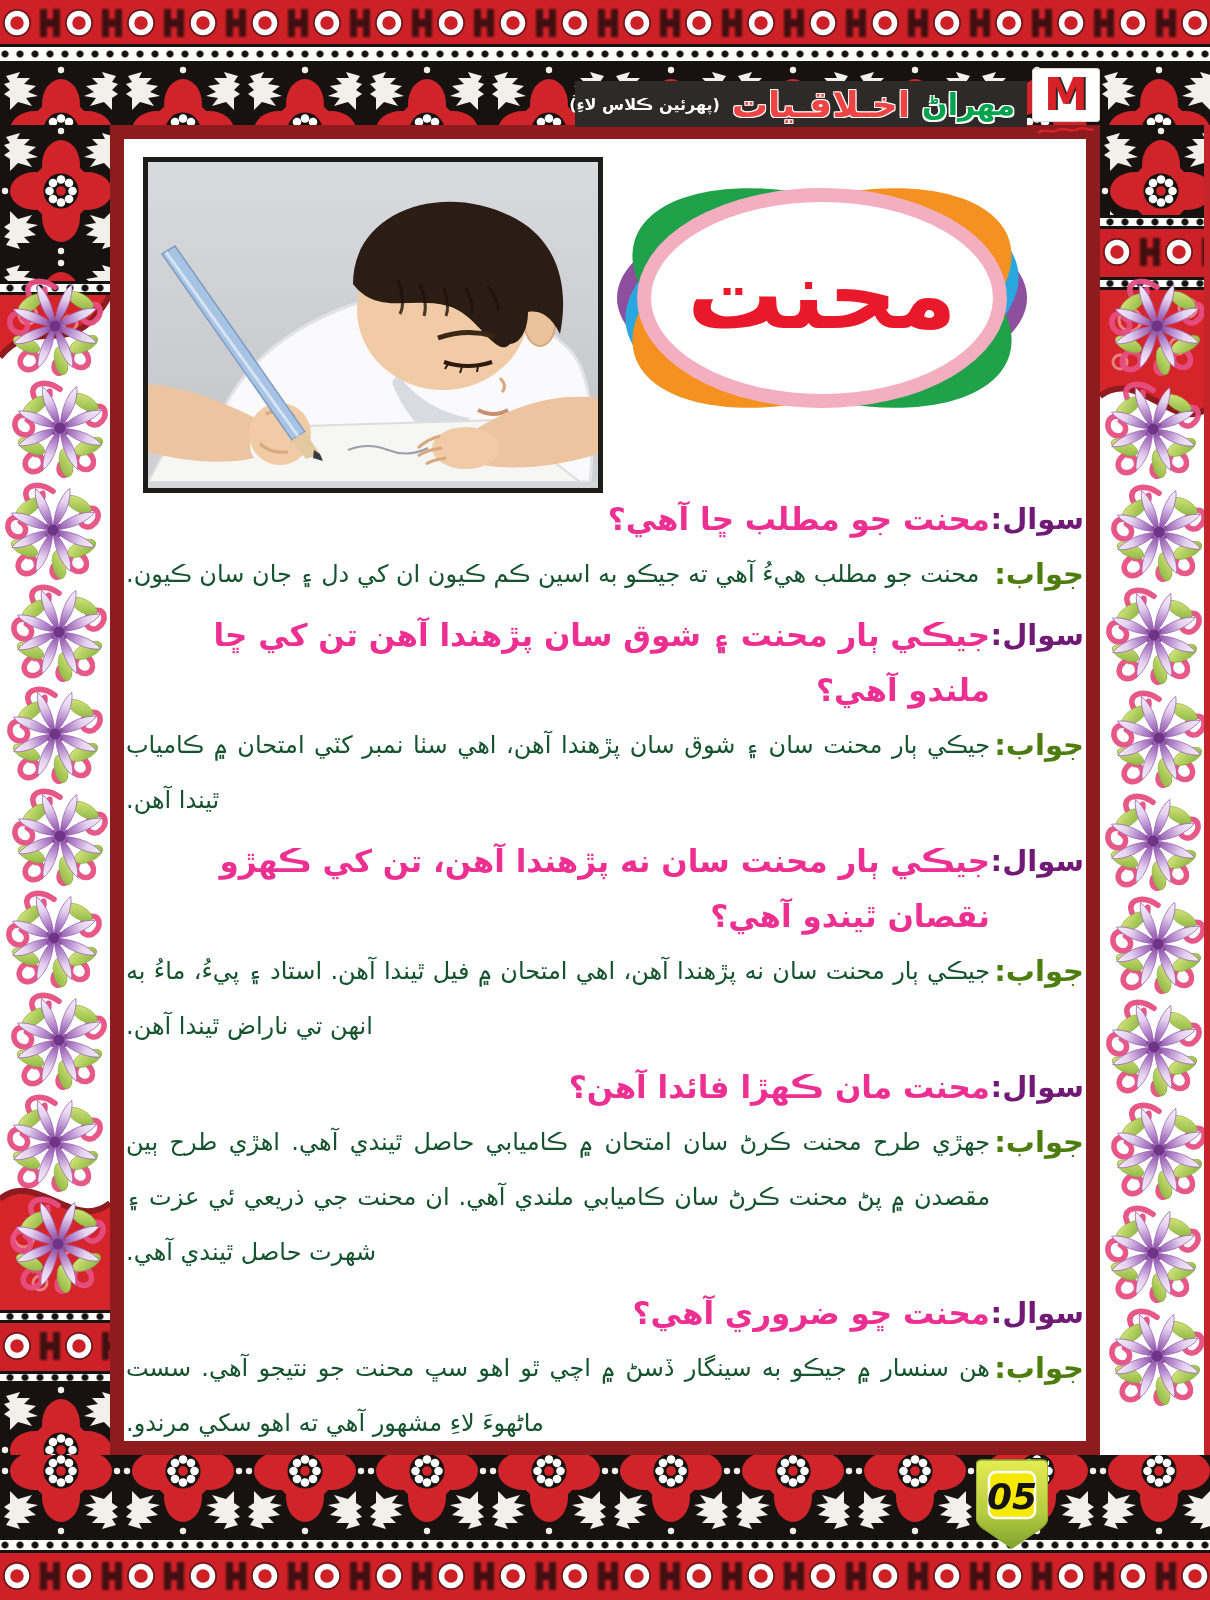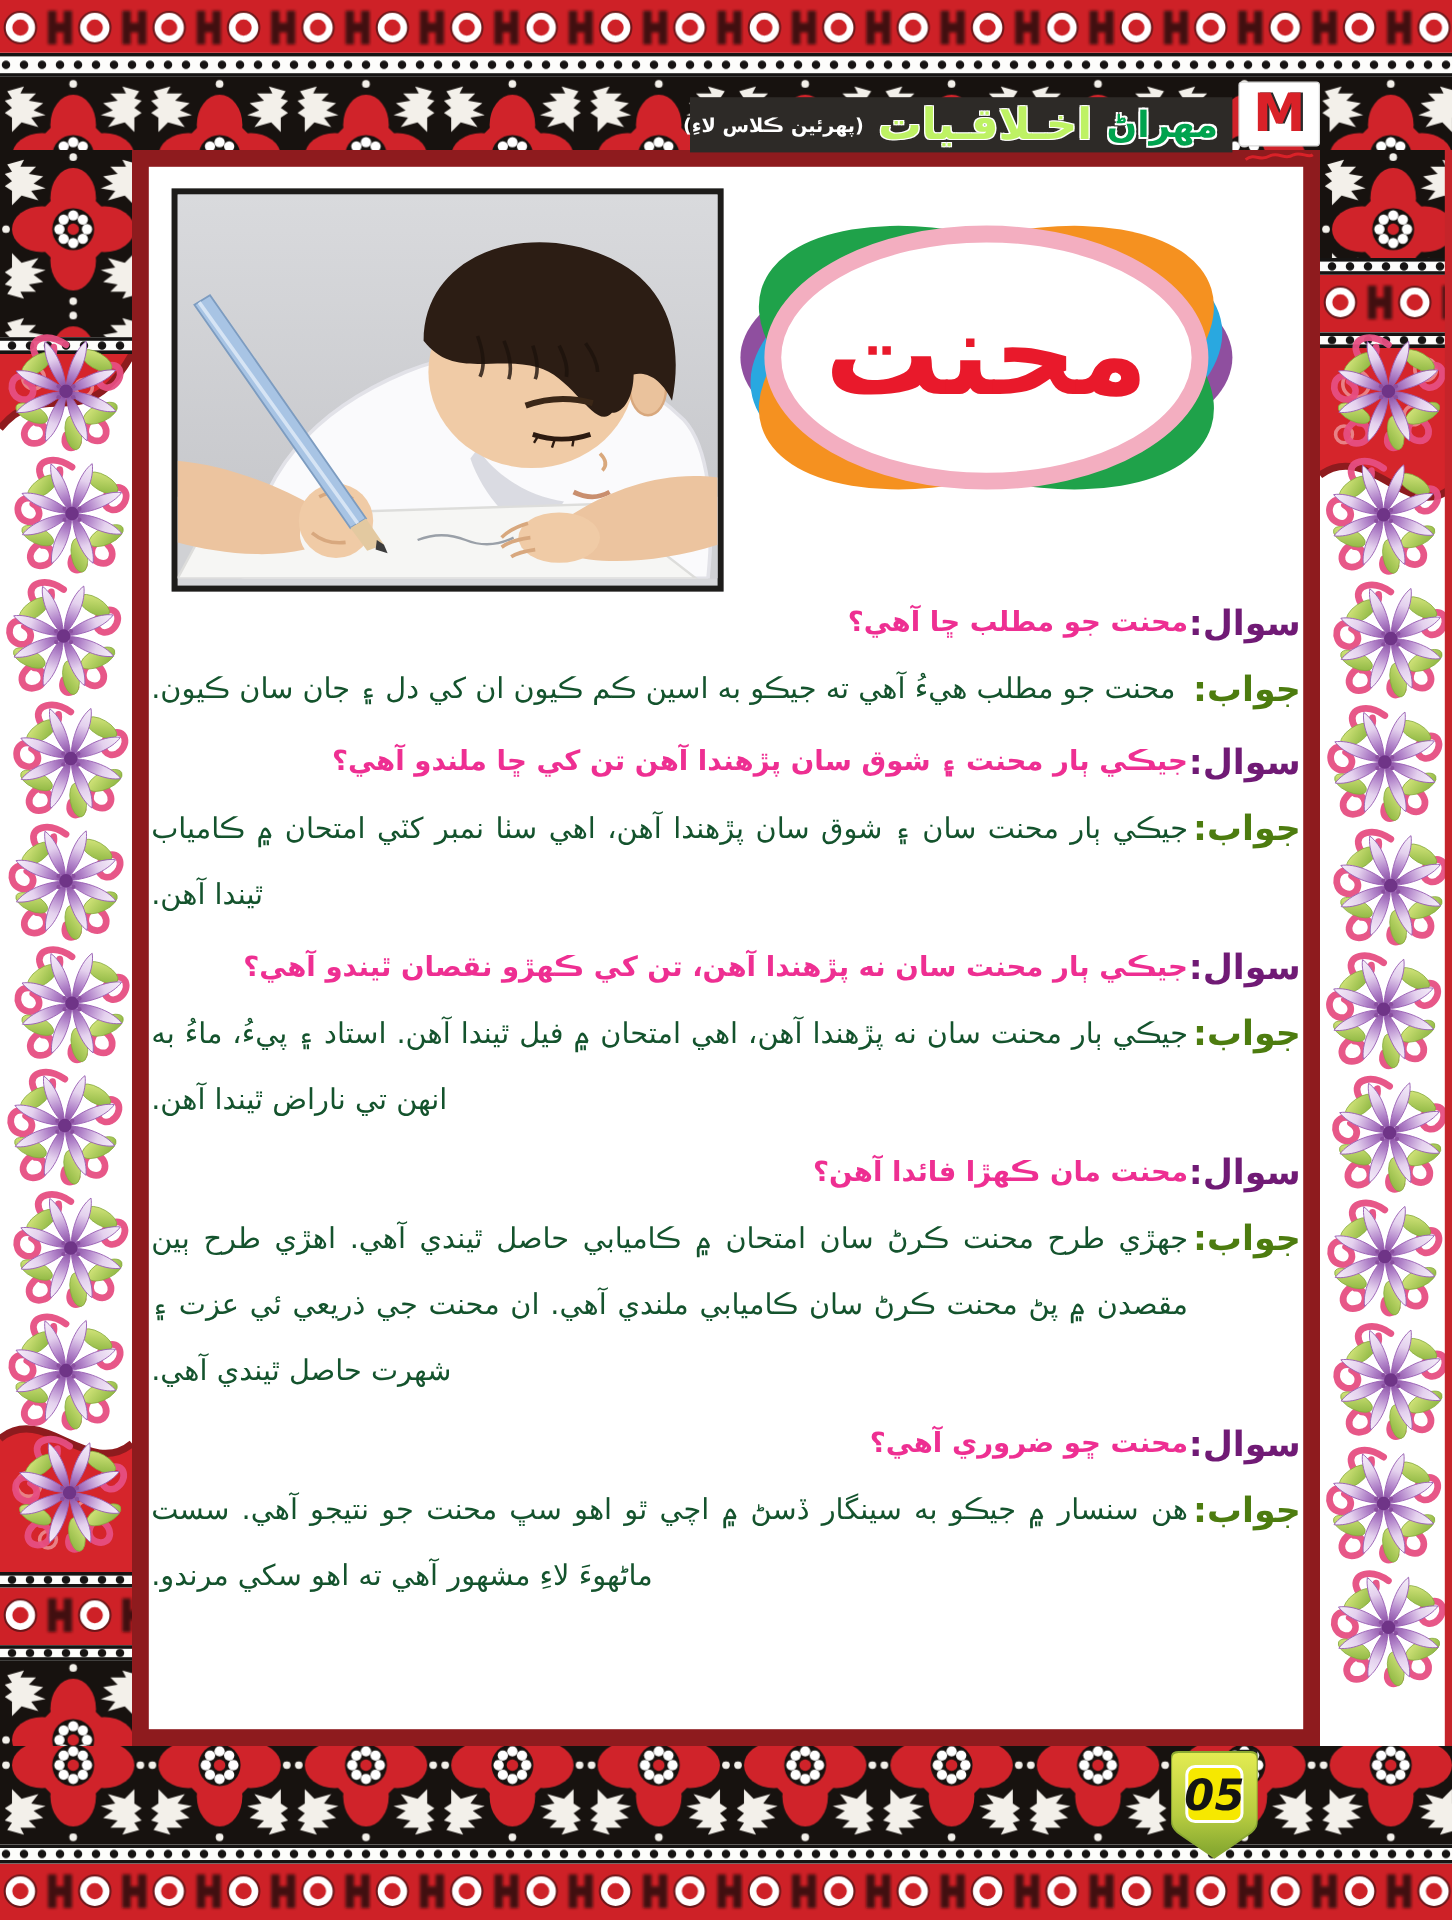--- a/index.html
+++ b/index.html
@@ -28,21 +28,21 @@
   
   .panel{left:110px;top:125px;width:990px;height:1330px;box-sizing:border-box;
          background:#ffffff;border:14px solid #8e1b1e;z-index:4;}
 
   
   .header-bar{left:575px;top:81px;width:452px;height:46px;background:#2d2a27;z-index:6;
       display:flex;flex-direction:row;align-items:center;direction:rtl;
       gap:12px;padding:0 12px;box-sizing:border-box;}
   .brand{color:#00a34e;font-size:30px;font-weight:bold;white-space:nowrap;
       text-shadow:-1.5px -1.5px 0 #fff,1.5px -1.5px 0 #fff,-1.5px 1.5px 0 #fff,1.5px 1.5px 0 #fff;}
-  .book-title{color:#bef264;font-size:36px;font-weight:bold;white-space:nowrap;
+  .book-title{color:#ef4444;font-size:36px;font-weight:bold;white-space:nowrap;
       text-shadow:-1px -1px 0 #fff,1px -1px 0 #fff,-1px 1px 0 #fff,1px 1px 0 #fff;}
   .book-subtitle{color:#ffffff;font-size:16px;font-weight:bold;white-space:nowrap;}
 
   .mlogo{left:1031px;top:68px;width:70px;height:70px;z-index:6;text-align:center;}
   .mbox{width:66px;height:52px;background:#ffffff;border:1px solid #d8d8d8;border-radius:3px;
         display:flex;align-items:center;justify-content:center;margin:0 auto;}
   .mbox span{color:#d92128;font-size:44px;font-weight:bold;line-height:1;
         text-shadow:2px 0 0 #2a2a2a;}
 
   
@@ -56,21 +56,21 @@
       display:flex;align-items:center;justify-content:center;
       color:#e9192b;font-size:96px;font-weight:bold;direction:rtl;padding-bottom:6px;box-sizing:border-box;}
 
   
   .qa{left:126px;top:492px;width:958px;z-index:5;direction:rtl;}
   .qa-item{margin-bottom:6px;}
   .qa-row{display:grid;grid-template-columns:84px 1fr;column-gap:10px;direction:rtl;}
   .lbl{font-weight:bold;font-size:29px;line-height:55px;text-align:right;white-space:nowrap;}
   .lbl-q{color:#701a75;}
   .lbl-a{color:#4d7c0f;}
-  .q-text{color:#ee2f92;font-weight:bold;font-size:23px;line-height:55px;text-align:right;}
+  .q-text{color:#ee2f92;font-weight:bold;font-size:31px;line-height:55px;text-align:right;}
   .a-text{color:#14532d;font-weight:normal;font-size:24px;line-height:55px;
           text-align:justify;text-align-last:left;}
 
   
   .badge{left:976px;top:1458px;width:88px;height:94px;z-index:8;font-style:italic;}
   .badge .num{position:absolute;left:0;top:14px;width:72px;height:48px;
       display:flex;align-items:center;justify-content:center;
       font-size:36px;font-weight:bold;color:#141414;}
 </style>
 </head>

